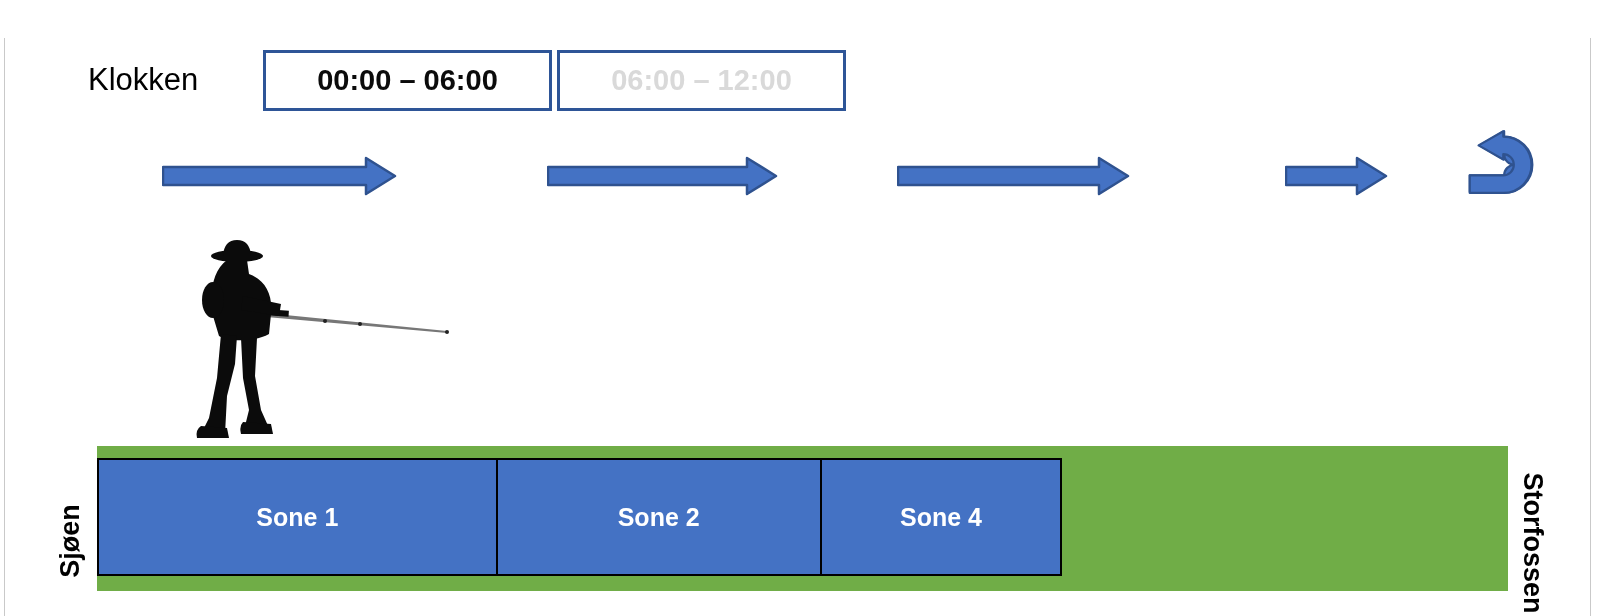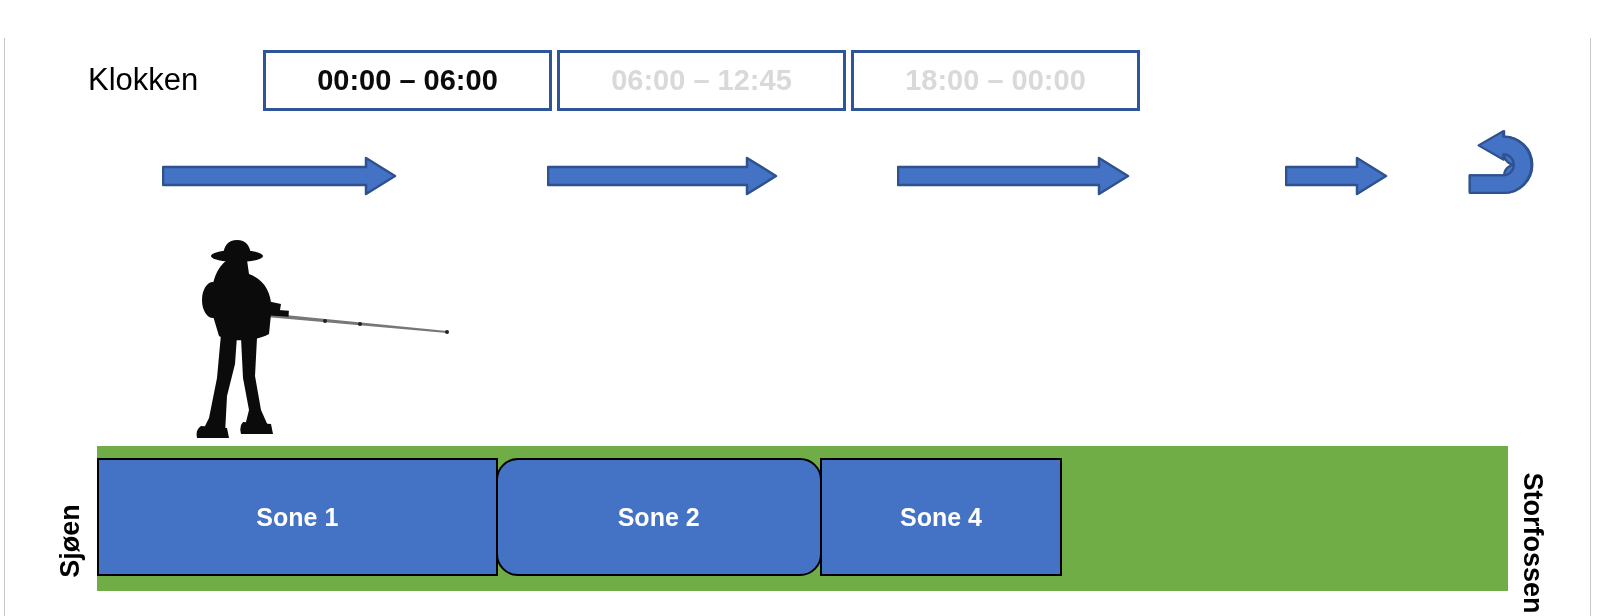--- a/index.html
+++ b/index.html
@@ -24,39 +24,38 @@
   
   .fisher{position:absolute;left:185px;top:200px;}
 
   
   .river{position:absolute;left:97px;top:408px;width:1411px;height:145px;background:#70AD47;}
   .zone-row{position:absolute;left:0;right:0;top:12px;bottom:15px;display:flex;}
   .zone{box-sizing:border-box;background:#4472C4;border:2px solid #000;
         display:flex;align-items:center;justify-content:center;
         color:#fff;font-size:25px;font-weight:600;}
   .zone+.zone{margin-left:-2px;}
-  .z1{width:28.4%;} .z2{width:23.1%;border-radius:22px;} .z3{width:31.3%;} .z4{width:17.2%;}
+  .z1{width:28.4%;} .z2{width:23.1%;} .z3{width:31.3%;} .z4{width:17.2%;}
 
   .side-label{position:absolute;font-size:27px;font-weight:700;white-space:nowrap;}
   .side-left{left:70px;top:503px;transform:translate(-50%,-50%) rotate(-90deg);}
   .side-right{left:1532px;top:505px;transform:translate(-50%,-50%) rotate(90deg);}
 </style>
 </head>
 <body>
 
 <div class="stage">
 
   <div class="edge-line edge-left"></div>
   <div class="edge-line edge-right"></div>
 
   <div class="clock-label">Klokken</div>
   <div class="slots">
     <div class="slot active">00:00 – 06:00</div>
-    <div class="slot">06:00 – 12:45</div>
-    <div class="slot">18:00 – 00:00</div>
+    <div class="slot">06:00 – 12:00</div>
   </div>
 
   <svg class="arrow" style="left:162px" width="235" height="40" viewBox="0 0 235 40">
     <polygon points="1,11 204,11 204,2 233,20 204,38 204,29 1,29" fill="#4472C4" stroke="#2F528F" stroke-width="2.5" stroke-linejoin="round"></polygon>
   </svg>
   <svg class="arrow" style="left:547px" width="231" height="40" viewBox="0 0 231 40">
     <polygon points="1,11 200,11 200,2 229,20 200,38 200,29 1,29" fill="#4472C4" stroke="#2F528F" stroke-width="2.5" stroke-linejoin="round"></polygon>
   </svg>
   <svg class="arrow" style="left:897px" width="233" height="40" viewBox="0 0 233 40">
     <polygon points="1,11 202,11 202,2 231,20 202,38 202,29 1,29" fill="#4472C4" stroke="#2F528F" stroke-width="2.5" stroke-linejoin="round"></polygon>

